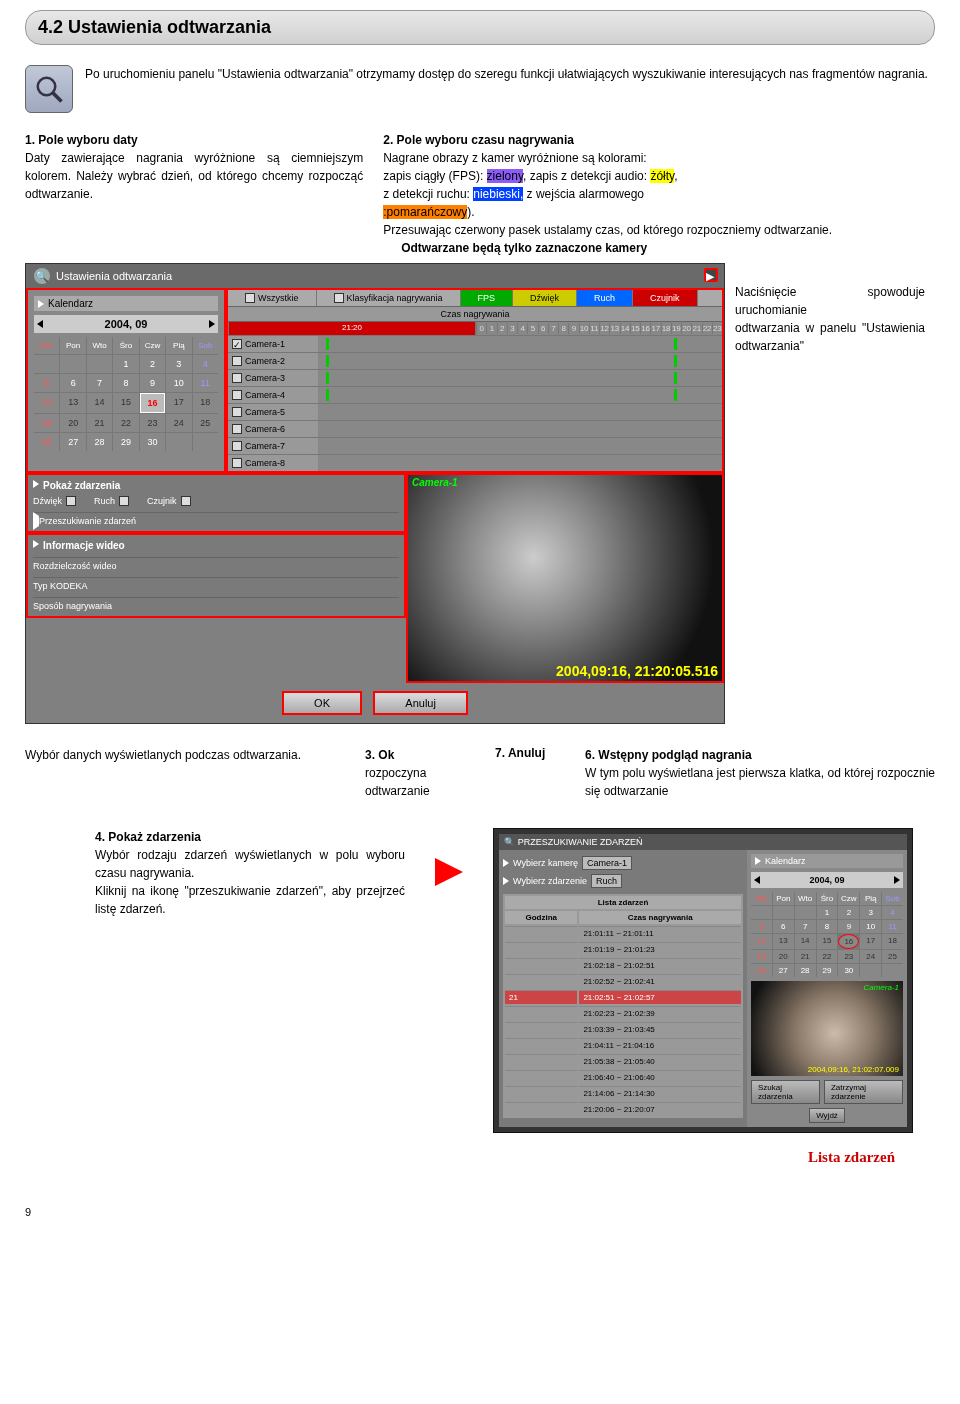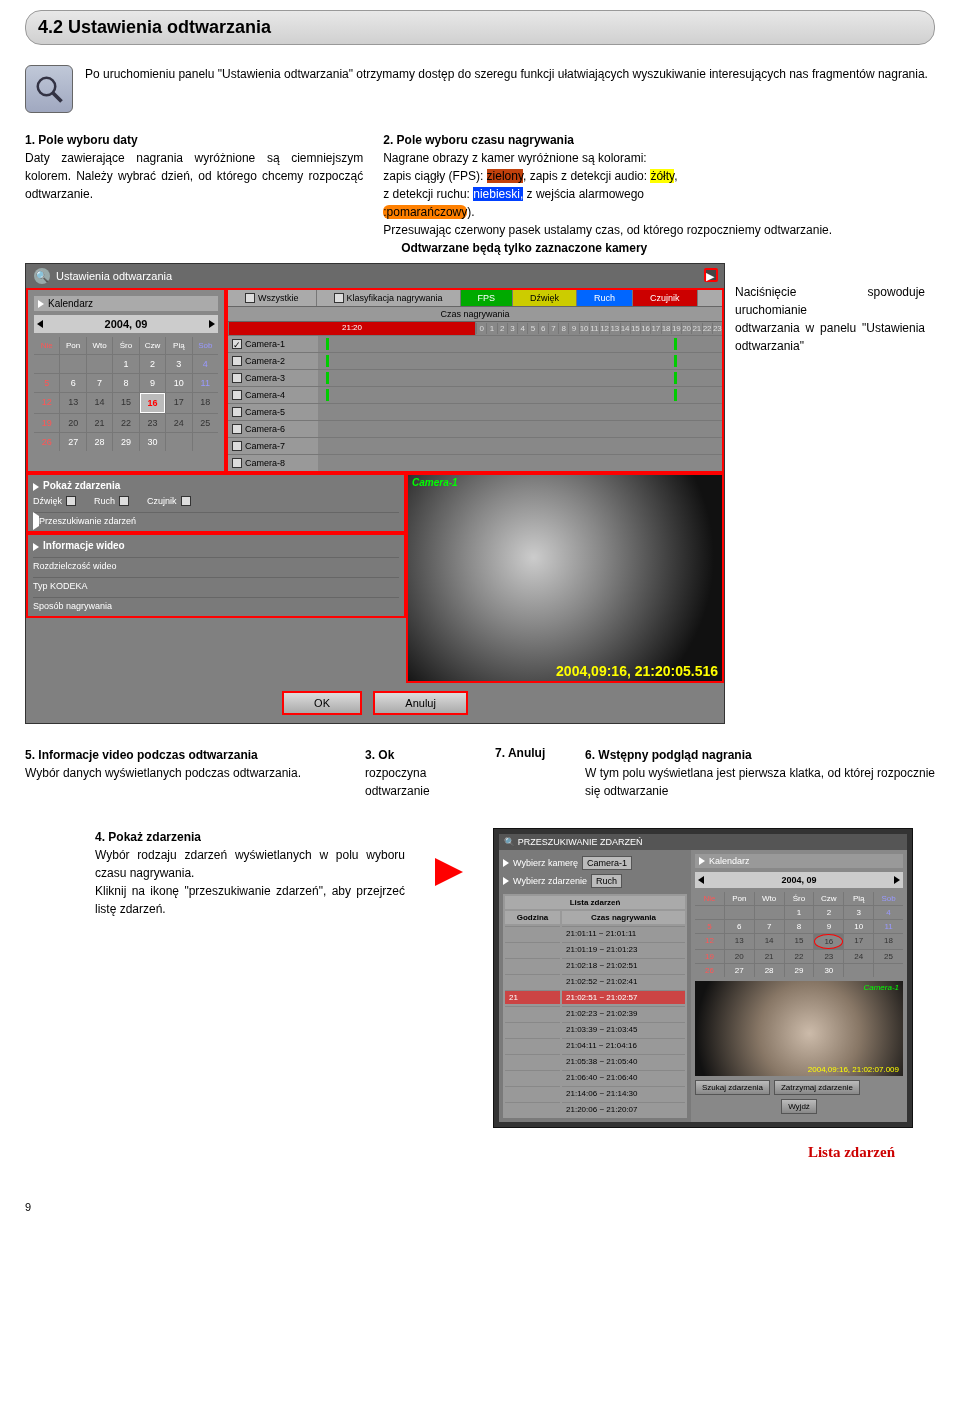--- a/index.html
+++ b/index.html
@@ -6,24 +6,24 @@
   body { font-family: Arial, sans-serif; font-size: 12px; color: #000; background: #fff; width: 960px; padding: 0 25px; }
   .section-title { background: linear-gradient(#e8e8e8,#d0d0d0); border: 1px solid #999; border-radius: 16px; padding: 6px 12px; font-size: 18px; font-weight: bold; margin: 10px 0 20px; }
   .intro-row { display: flex; gap: 12px; margin-bottom: 18px; }
   .magnifier { width: 48px; height: 48px; background: linear-gradient(#c0c8d8,#a0a8c0); border: 1px solid #666; border-radius: 6px; display:flex;align-items:center;justify-content:center;}
   .magnifier svg{width:30px;height:30px;}
   .intro-text { flex: 1; font-size: 12px; line-height: 1.6; text-align: justify; }
   .two-col { display:flex; gap:20px; margin-bottom:4px;}
   .col-left{width:38%; text-align:justify; line-height:1.5;}
   .col-right{width:62%; text-align:justify; line-height:1.5;}
   .bold{font-weight:bold;}
-  .hl-green{background:#c2410c;}
+  .hl-green{background:#8b5cf6;}
   .hl-yellow{background:#ffff00;}
   .hl-blue{background:#0040ff;color:#fff;}
-  .hl-orange{background:#ff8000;border-radius:6px;}
+  .hl-orange{background:#ff8000;}
   .screenshot-wrap{display:flex;gap:10px;margin:6px 0 12px;}
   .screenshot{background:#808080;border:1px solid #333;width:700px;position:relative;}
   .ss-header{background:#6a6a6a;color:#fff;font-size:11px;padding:4px 8px;display:flex;align-items:center;gap:6px;}
   .ss-header .ico{width:16px;height:16px;background:#9aa;border-radius:50%;display:flex;align-items:center;justify-content:center;}
   .play-ico{width:14px;height:14px;background:#444;border-radius:2px;position:absolute;right:6px;top:4px;border:2px solid #f00;}
   .ss-body{display:flex;}
   .calendar-panel{background:#888;border:2px solid #f00;padding:6px;width:200px;}
   .cal-title{background:#aaa;color:#000;font-size:10px;padding:2px 4px;display:flex;align-items:center;gap:4px;}
   .cal-arrow{width:0;height:0;border-top:4px solid transparent;border-bottom:4px solid transparent;}
   .cal-arrow.left{border-right:6px solid #000;}
@@ -51,42 +51,42 @@
   .hours span{flex:1;text-align:center;border-left:1px solid #777;padding:1px 0;}
   .cam-col{display:flex;flex-direction:column;}
   .cam-row{display:flex;border-top:1px solid #777;font-size:9px;}
   .cam-name{width:90px;background:#999;padding:3px 4px;display:flex;align-items:center;gap:3px;}
   .cam-track{flex:1;background:#888;position:relative;}
   .mark{position:absolute;top:2px;bottom:2px;width:3px;}
   .seg-g{background:#0c0;}
   .lower-row{display:flex;}
   .left-stack{display:flex;flex-direction:column;width:380px;}
   .panel{background:#7a7a7a;border:2px solid #f00;padding:5px;}
-  .panel-title{font-size:10px;font-weight:bold;color:#fff;display:flex;align-items:flex-end;gap:4px;}
+  .panel-title{font-size:10px;font-weight:bold;color:#fff;display:flex;align-items:flex-start;gap:4px;}
   .panel-row{display:flex;gap:18px;font-size:9px;color:#fff;margin-top:5px;}
   .panel-row span{display:flex;align-items:center;gap:4px;}
   .sub{font-size:9px;color:#fff;margin-top:6px;border-top:1px solid #666;padding-top:3px;}
   .preview{flex:1;background:#222;border:2px solid #f00;position:relative;min-height:210px;background:radial-gradient(circle at 40% 40%, #ccc 0%, #888 30%, #111 80%);}
   .prev-lbl{position:absolute;top:2px;left:4px;color:#0f0;font-weight:bold;font-size:10px;font-style:italic;}
   .prev-ts{position:absolute;bottom:2px;right:4px;color:#ff0;font-weight:bold;font-size:14px;}
   .btn-row{text-align:center;padding:8px;background:#808080;}
   .btn{display:inline-block;background:linear-gradient(#ddd,#aaa);border:2px solid #f00;padding:4px 30px;font-size:11px;margin:0 4px;}
   .side-note{width:190px;font-size:12px;line-height:1.5;text-align:justify;padding-top:20px;}
   .mid-notes{display:flex;gap:20px;margin:22px 0 28px;align-items:flex-start;}
   .note5{width:320px;text-align:justify;line-height:1.5;}
   .note3{width:110px;line-height:1.5;}
   .note7{width:70px;font-weight:bold;}
   .note6{flex:1;text-align:justify;line-height:1.5;}
   .bottom-row{display:flex;gap:30px;align-items:flex-start;margin-bottom:16px;}
   .note4{width:310px;text-align:justify;line-height:1.5;margin-left:70px;}
   .red-arrow{width:0;height:0;border-top:14px solid transparent;border-bottom:14px solid transparent;border-left:28px solid #f00;margin-top:30px;}
   .events-ss{background:#333;border:1px solid #111;width:420px;padding:5px;}
   .ev-hdr{background:#555;color:#fff;font-size:9px;padding:3px 5px;}
   .ev-body{display:flex;background:#888;}
-  .ev-left{width:192px;background:#7a7a7a;padding:4px;}
+  .ev-left{width:248px;background:#7a7a7a;padding:4px;}
   .ev-row{font-size:9px;color:#fff;padding:2px 0;display:flex;align-items:center;gap:4px;}
   .ev-sel{background:#bbb;color:#000;padding:1px 4px;border:1px solid #555;font-size:9px;}
   .tri{width:0;height:0;border-top:4px solid transparent;border-bottom:4px solid transparent;border-left:6px solid #fff;}
   .ev-list{background:#999;margin-top:4px;font-size:8px;width:100%;}
   .ev-list th{background:#aaa;padding:2px;font-size:8px;}
   .ev-list td{padding:2px 4px;border-top:1px solid #888;}
   .ev-list tr.sel td{background:#c44;color:#fff;}
   .ev-right{flex:1;padding:4px;}
   .ev-cal{background:#888;}
   .ev-cal .cal-month{font-size:10px;}
@@ -370,21 +370,20 @@
     </div>
   </div>
   <div class="side-note">
     <span>Naciśnięcie   spowoduje uruchomianie</span><br>
     <span>odtwarzania  w  panelu "Ustawienia odtwarzania"</span>
   </div>
 </div>
 
 <div class="mid-notes">
   <div class="note5">
-    <div class="bold">5. Informacje video podczas odtwarzania</div>
     <div>Wybór  danych  wyświetlanych  podczas odtwarzania.</div>
   </div>
   <div class="note3">
     <span class="bold">3. Ok</span><br>
     <span>rozpoczyna odtwarzanie</span>
   </div>
   <div class="note7">7. Anuluj</div>
   <div class="note6">
     <div class="bold">6. Wstępny podgląd nagrania</div>
     <div>W  tym  polu  wyświetlana  jest  pierwsza klatka, od której rozpocznie się odtwarzanie</div>

